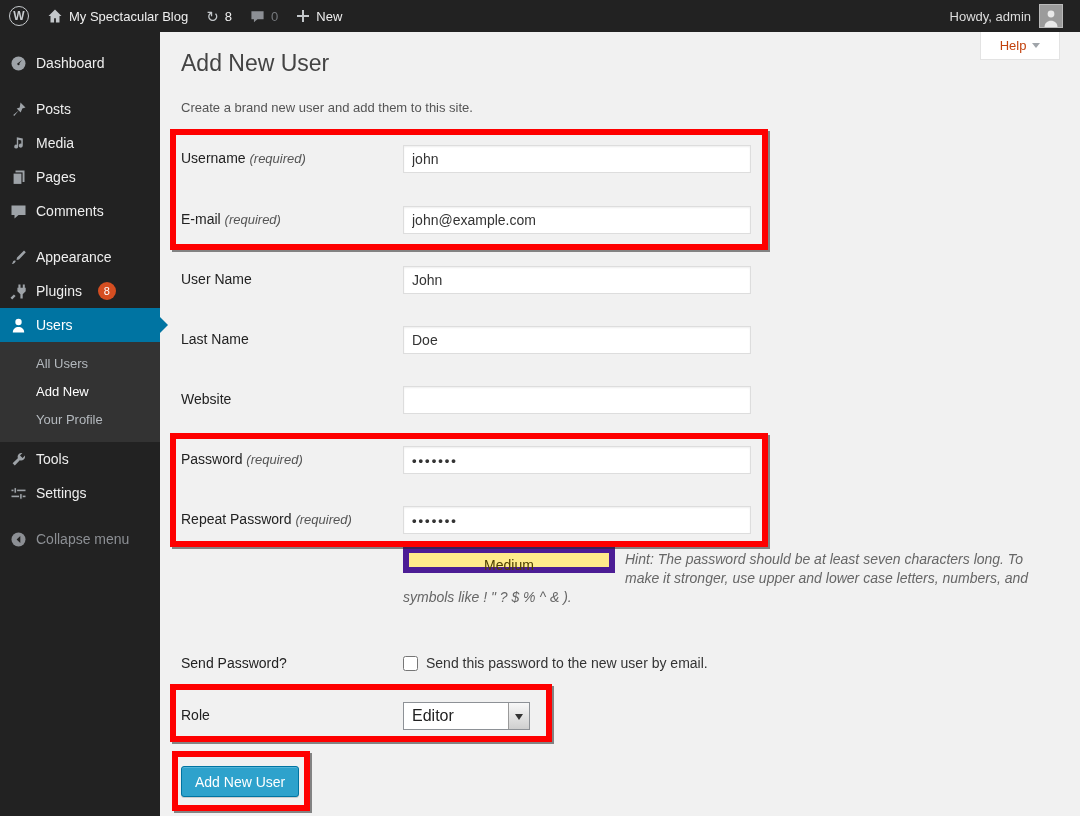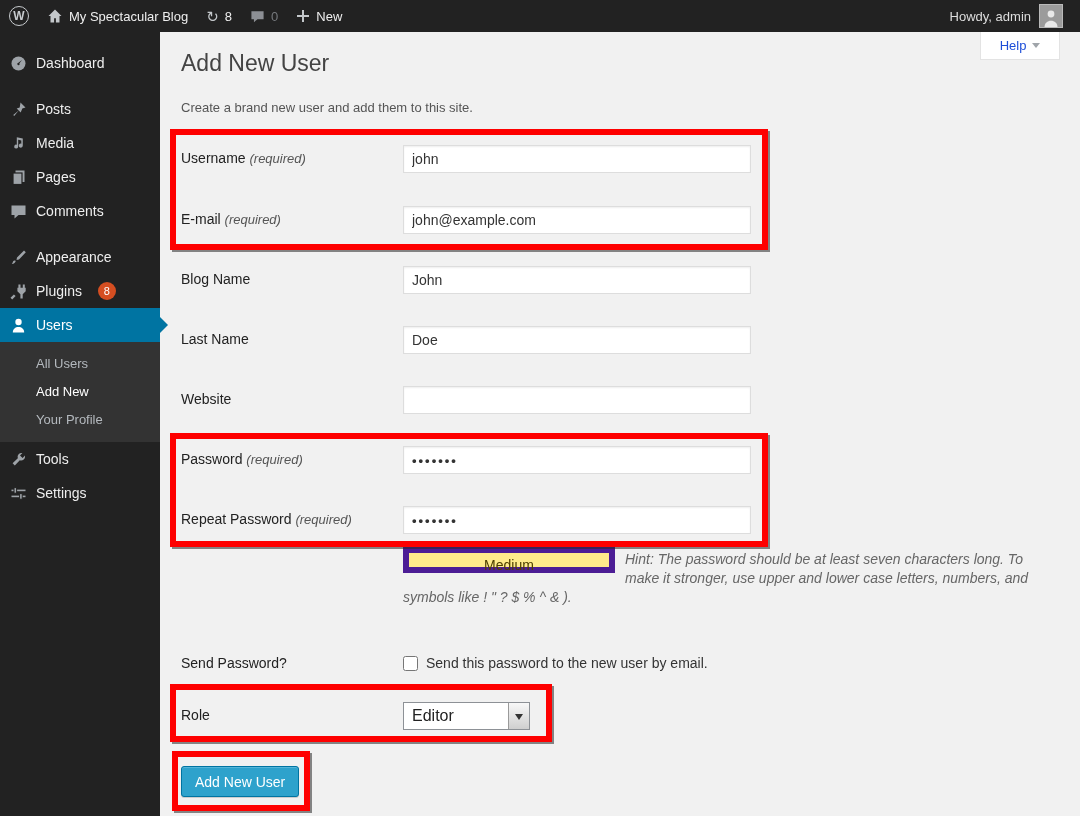--- a/index.html
+++ b/index.html
@@ -35,21 +35,21 @@
   .submenu { background:#333; padding:8px 16px 8px 0; }
   .submenu-item { height:28px; line-height:28px; padding-left:36px; font-size:13px; color:#b4b9be; cursor:pointer; }
   .submenu-item.current { color:#fff; }
   .menu-item.collapse { color:#8c8f94; }
   .users-arrow { position:absolute; left:160px; top:317px; width:0; height:0;
     border:8px solid transparent; border-left:8px solid #0074a2; z-index:15; }
 
   
   .content { position:absolute; left:160px; top:32px; width:920px; height:784px; background:#f1f1f1; }
   .help-btn { position:absolute; top:0; right:20px; width:80px; height:28px; background:#fff;
-    color:#1d4ed8; font-size:13px; display:flex; align-items:center; justify-content:center; gap:6px;
+    color:#c2410c; font-size:13px; display:flex; align-items:center; justify-content:center; gap:6px;
     border:1px solid #e3e3e3; border-top:none; cursor:pointer; }
   .help-caret { width:0; height:0; border:4px solid transparent; border-top:5px solid #a0a5aa; margin-top:4px; }
   .page-title { position:absolute; left:21px; top:18px; font-size:23px; font-weight:400; color:#444; }
   .page-desc { position:absolute; left:21px; top:68px; font-size:13px; color:#555; }
 
   .form-row { position:absolute; left:21px; display:flex; }
   .form-label { width:222px; padding-top:5px; font-size:14px; color:#222; }
   .req { font-style:italic; color:#555; font-size:13px; }
   .text-input { width:348px; height:28px; background:#fff; border:1px solid #ddd;
     box-shadow:inset 0 1px 2px rgba(0,0,0,.07); padding:3px 8px; font-size:14px; color:#333;
@@ -221,20 +221,29 @@
         <svg width="17" height="17" viewBox="0 0 17 17">
             <rect x="1.5" y="4.6" width="14" height="1.6" fill="#9ea3a8"></rect>
             <rect x="4" y="2.6" width="2.6" height="5.6" fill="#9ea3a8" stroke="#222" stroke-width="1"></rect>
             <rect x="1.5" y="10.6" width="14" height="1.6" fill="#9ea3a8"></rect>
             <rect x="9.6" y="8.6" width="2.6" height="5.6" fill="#9ea3a8" stroke="#222" stroke-width="1"></rect>
           </svg>
       </span>
       <span>Settings</span>
     </div>
     <div class="menu-gap"></div>
+    <div class="menu-item collapse">
+      <span class="mi">
+        <svg width="17" height="17" viewBox="0 0 17 17">
+            <circle cx="8.5" cy="8.5" r="7" fill="#8c8f94"></circle>
+            <path fill="#222" d="M10.3 5L6.6 8.5l3.7 3.5z"></path>
+          </svg>
+      </span>
+      <span>Collapse menu</span>
+    </div>
   </div>
 </div>
 <div class="users-arrow"></div>
 
 <div class="content">
 
   <div class="help-btn">
     <span>Help</span>
     <span class="help-caret"></span>
   </div>
@@ -251,21 +260,21 @@
 
   <div class="form-row" style="top:174px">
     <div class="form-label">
       <span>E-mail</span> <span class="req">(required)</span>
     </div>
     <input class="text-input" type="text" value="john@example.com" style="">
   </div>
 
   <div class="form-row" style="top:234px">
     <div class="form-label">
-      <span>Blog Name</span>
+      <span>User Name</span>
     </div>
     <input class="text-input" type="text" value="John" style="">
   </div>
 
   <div class="form-row" style="top:294px">
     <div class="form-label">
       <span>Last Name</span>
     </div>
     <input class="text-input" type="text" value="Doe" style="">
   </div>

